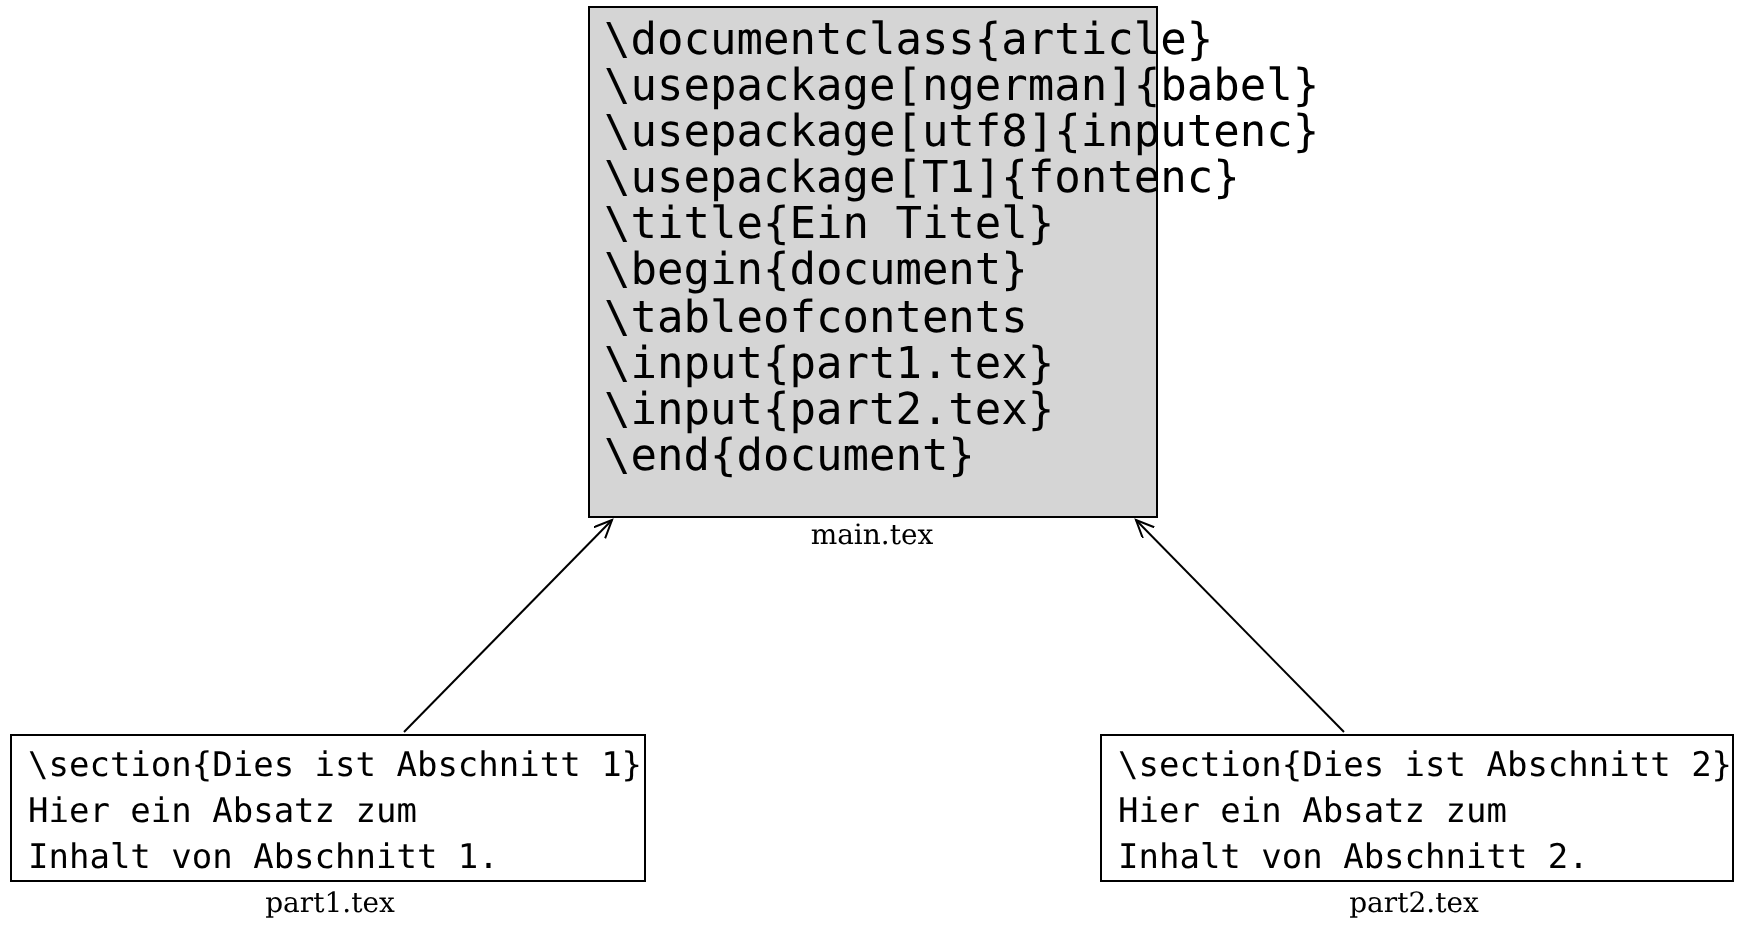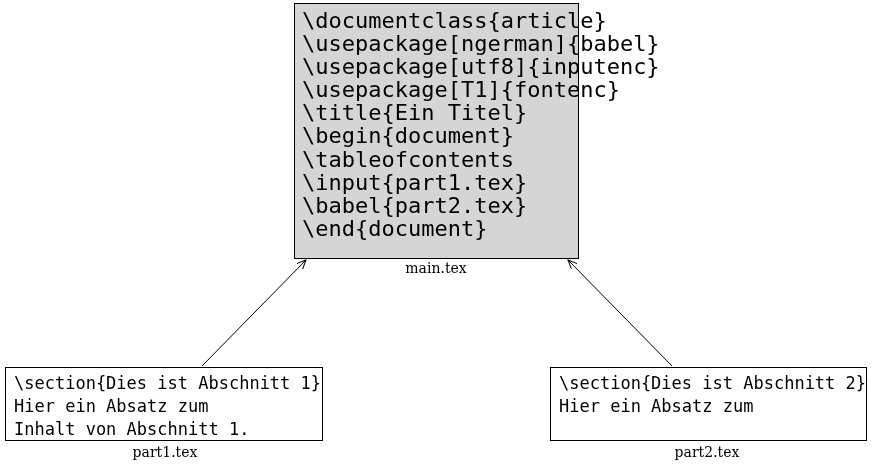--- a/index.html
+++ b/index.html
@@ -105,31 +105,32 @@
 
   <div class="file-box" id="main-box">
     <div class="code-line">\documentclass{article}</div>
     <div class="code-line">\usepackage[ngerman]{babel}</div>
     <div class="code-line">\usepackage[utf8]{inputenc}</div>
     <div class="code-line">\usepackage[T1]{fontenc}</div>
     <div class="code-line">\title{Ein Titel}</div>
     <div class="code-line">\begin{document}</div>
     <div class="code-line">\tableofcontents</div>
     <div class="code-line">\input{part1.tex}</div>
-    <div class="code-line">\babel{part2.tex}</div>
+    <div class="code-line">\input{part2.tex}</div>
     <div class="code-line">\end{document}</div>
   </div>
   <div class="caption" id="caption-main">main.tex</div>
 
   <div class="file-box" id="part1-box">
     <div class="code-line">\section{Dies ist Abschnitt 1}</div>
     <div class="code-line">Hier ein Absatz zum</div>
     <div class="code-line">Inhalt von Abschnitt 1.</div>
   </div>
   <div class="caption" id="caption-part1">part1.tex</div>
 
   <div class="file-box" id="part2-box">
     <div class="code-line">\section{Dies ist Abschnitt 2}</div>
     <div class="code-line">Hier ein Absatz zum</div>
+    <div class="code-line">Inhalt von Abschnitt 2.</div>
   </div>
   <div class="caption" id="caption-part2">part2.tex</div>
 
 </div>
 
 </body></html>

